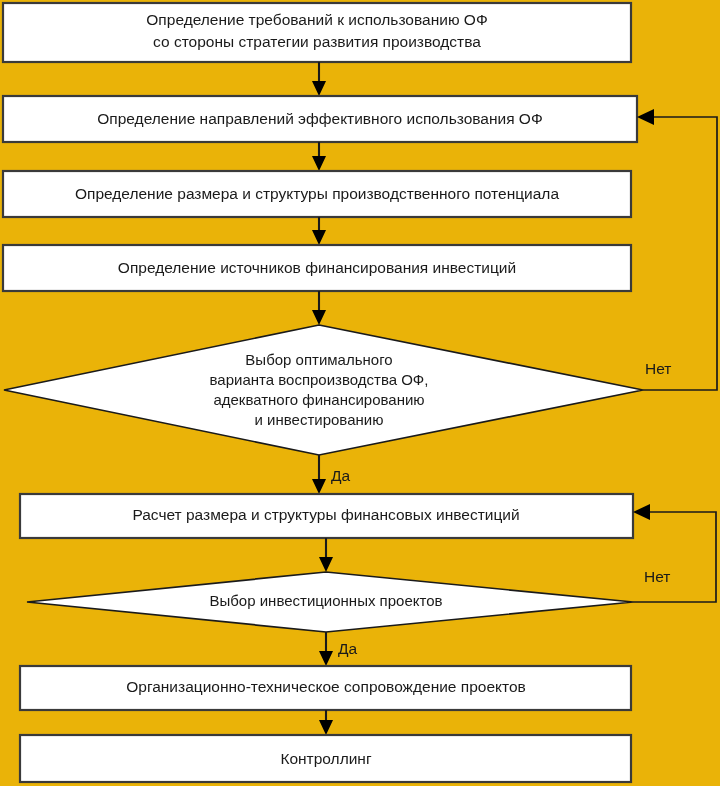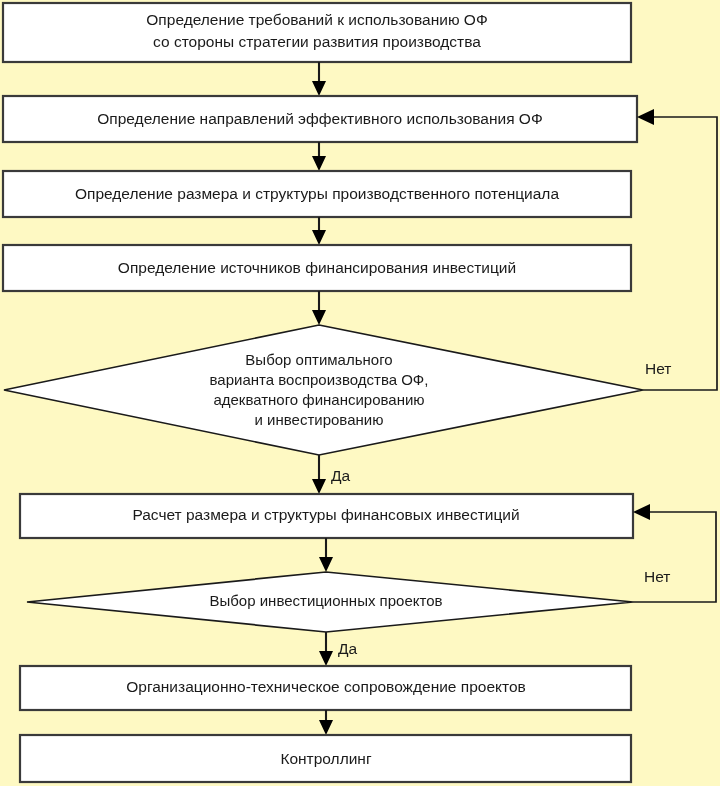--- a/index.html
+++ b/index.html
@@ -11,21 +11,21 @@
     width: 720px;
     height: 786px;
     font-family: "Liberation Sans", sans-serif;
     color: #1a1a1a;
   }
   #flowchart-root {
     position: relative;
     width: 720px;
     height: 786px;
     overflow: hidden;
-    background: #fef9c3;
+    background: #eab308;
   }
   svg#flow-svg {
     position: absolute;
     left: 0;
     top: 0;
     width: 720px;
     height: 786px;
     display: block;
   }
   .node-box {

